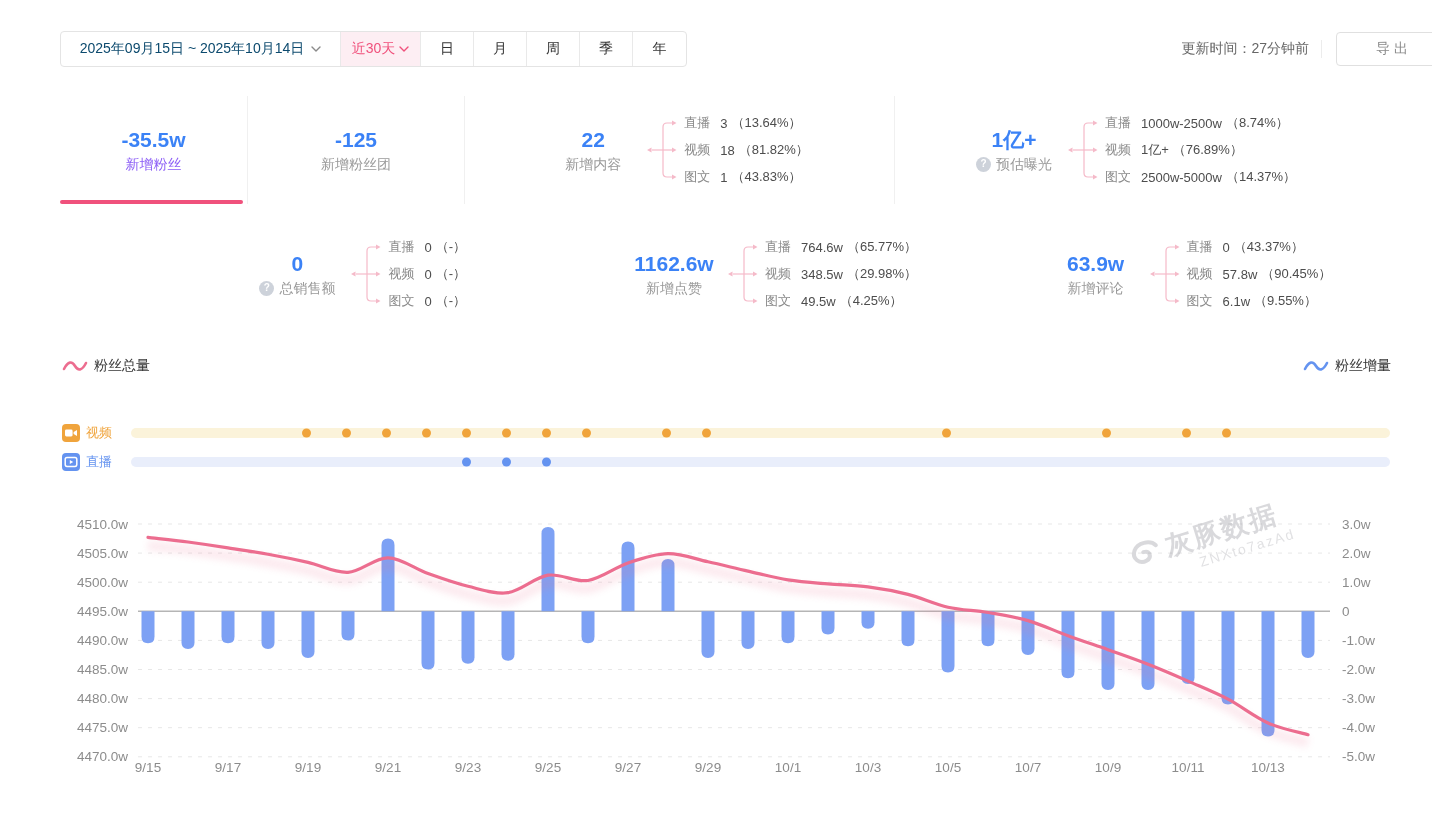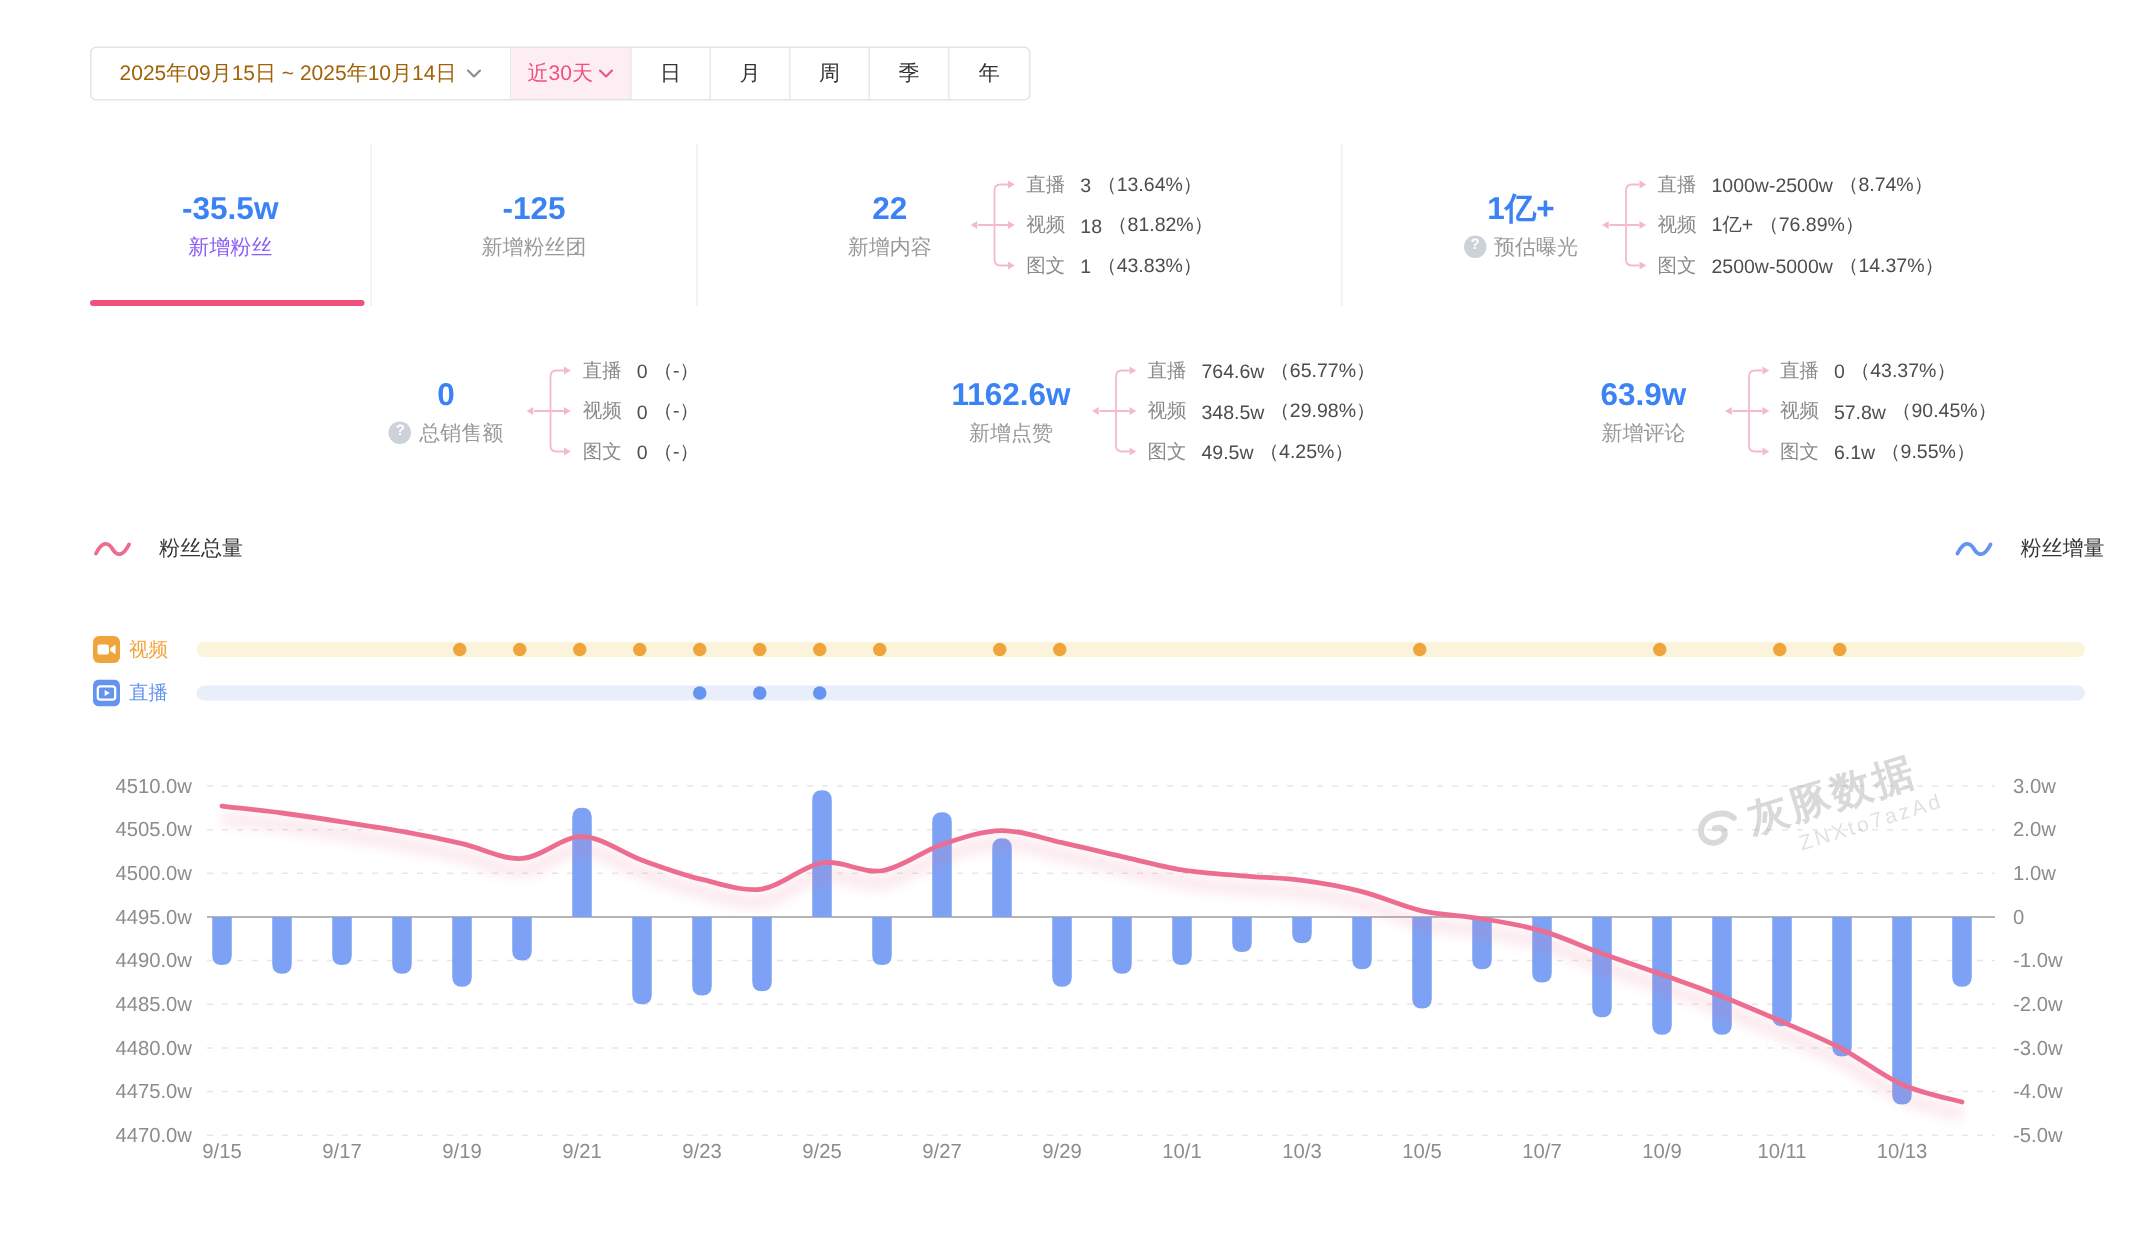--- a/index.html
+++ b/index.html
@@ -8,21 +8,21 @@
     font-family:"Liberation Sans","DejaVu Sans",sans-serif;
     -webkit-font-smoothing:antialiased;position:relative;color:#333;
   }
   .page{position:absolute;inset:0;}
 
   
   .toolbar{position:absolute;left:60px;top:31px;right:0;height:36px;}
   .seg-control{position:absolute;left:0;top:0;height:36px;display:flex;border:1px solid #e4e4e4;border-radius:4px;background:#fff;box-sizing:border-box;}
   .seg{display:flex;align-items:center;justify-content:center;height:100%;box-sizing:border-box;border-right:1px solid #e9e9e9;font-size:14px;color:#333;cursor:pointer;white-space:nowrap;}
   .seg:last-child{border-right:none;}
-  .seg.date{width:280px;gap:7px;color:#a16207;align-items:center;}
+  .seg.date{width:280px;gap:7px;color:#0c4a6e;align-items:center;}
   .seg.quick{width:80px;gap:4px;background:var(--pink-bg);color:var(--accent);font-weight:500;}
   .seg.tab{width:53px;font-weight:500;}
   .chev{width:10px;height:6px;display:inline-block;}
   .toolbar-right{position:absolute;right:0;top:0;height:36px;display:flex;align-items:center;}
   .update-time{font-size:14px;color:#666;}
   .vdiv{width:1px;height:18px;background:#ececec;margin:0 14px 0 12px;}
   .export-btn{width:112px;height:34px;border:1px solid #e0e0e0;border-radius:4px;background:#fff;color:#8a8a8a;font-size:14px;letter-spacing:4px;text-indent:4px;cursor:pointer;margin-right:-16px;font-family:inherit;}
 
   
   .stats{position:absolute;left:0;top:0;width:100%;}
@@ -38,21 +38,21 @@
   .sel-underline{position:absolute;left:0;right:4px;bottom:0;height:4px;border-radius:2px;background:var(--accent);}
   .help-icon{width:15px;height:15px;border-radius:50%;background:#cdd2da;color:#fff;font-size:10px;font-weight:700;display:inline-flex;align-items:center;justify-content:center;cursor:pointer;}
   .bracket{margin:0 4px 0 10px;flex:0 0 auto;}
   .bd-col{display:flex;flex-direction:column;}
   .bd-row{height:27px;display:flex;align-items:center;font-size:13px;}
   .bd-label{color:#8a8a8a;margin-right:10px;}
   .bd-value{color:#4d4d4d;margin-right:4px;}
   .bd-pct{color:#4d4d4d;}
 
   
-  .legend{position:absolute;top:356px;height:20px;display:flex;align-items:center;gap:18px;font-size:14px;color:#333;}
+  .legend{position:absolute;top:356px;height:20px;display:flex;align-items:center;gap:6px;font-size:14px;color:#333;}
   .legend.left{left:62px;}
   .legend.right{left:1303px;}
 
   
   .timeline-row{position:absolute;left:60px;width:1372px;height:18px;display:flex;align-items:center;}
   .tl-icon{width:18px;height:18px;margin-left:2px;flex:0 0 auto;}
   .tl-label{font-size:13px;margin-left:6px;width:38px;flex:0 0 auto;}
   .tl-track{position:relative;height:10px;border-radius:5px;width:1259px;margin-left:7px;}
   .tl-dot{position:absolute;top:50%;width:9px;height:9px;border-radius:50%;transform:translateY(-50%);cursor:pointer;}
 
@@ -83,20 +83,25 @@
             <polyline points="1,1 5,5 9,1" fill="none" stroke="#f0517c" stroke-width="1.4" stroke-linecap="round" stroke-linejoin="round"></polyline>
           </svg>
       </div>
       <div id="period-tabs" style="display:flex;height:100%;">
           <div class="seg tab">日</div>
           <div class="seg tab">月</div>
           <div class="seg tab">周</div>
           <div class="seg tab">季</div>
           <div class="seg tab">年</div>
         </div>
+    </div>
+    <div class="toolbar-right">
+      <span class="update-time">更新时间：27分钟前</span>
+      <span class="vdiv"></span>
+      <button class="export-btn">导出</button>
     </div>
   </div>
 
   <div class="stats" id="stats-root">
       <div class="stat-cell r1 selected bordered" style="left: 60px; width: 188px;">
         <span class="sel-underline"></span>
         <div class="stat-main">
       <div class="stat-value">-35.5w</div>
       <div class="stat-label">
             <span>新增粉丝</span>

